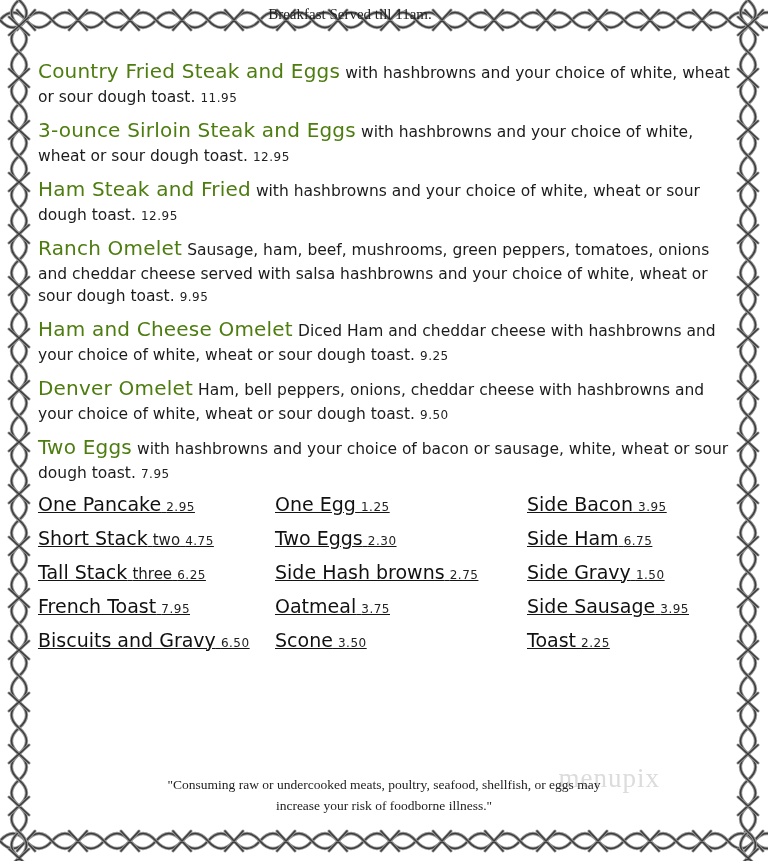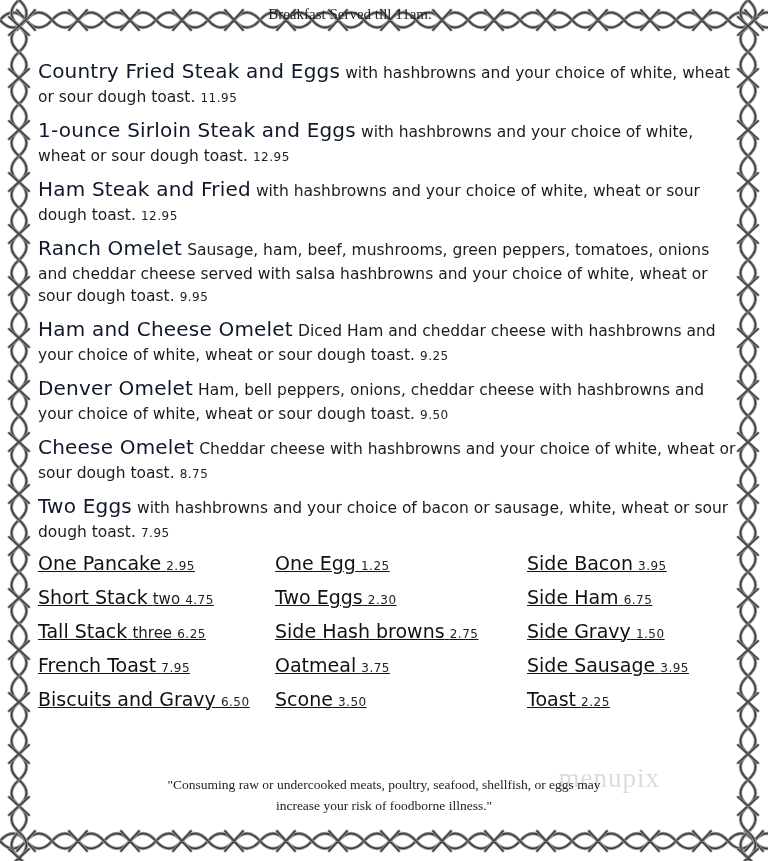--- a/index.html
+++ b/index.html
@@ -3,21 +3,21 @@
 <meta charset="utf-8">
 <style>
   html,body{margin:0;padding:0;background:#fff;}
   .page{position:relative;width:768px;height:861px;background:#fff;overflow:hidden;
         font-family:"DejaVu Sans",sans-serif;color:#151515;}
   #wire{position:absolute;top:0;left:0;pointer-events:none;}
   .title{position:absolute;top:6px;left:0;width:700px;text-align:center;
          font-family:"Liberation Serif",serif;font-size:15px;color:#222;}
   .content{position:absolute;left:38px;right:28px;top:58px;}
   .mi{margin:0 0 9px 0;line-height:1.38;}
-  .nm{font-size:20px;color:#0f172a;letter-spacing:.2px;}
+  .nm{font-size:20px;color:#4d7c0f;letter-spacing:.2px;}
   .ds{font-size:15.5px;color:#1c1c1c;}
   .pr{font-size:12px;color:#222;letter-spacing:.5px;}
   .cols{display:flex;margin-top:10px;}
   .col{display:flex;flex-direction:column;text-decoration:underline;}
   .col1{width:237px;}
   .col2{width:252px;}
   .col3{flex:1;}
   .ci{margin:0 0 12px 0;line-height:1.15;white-space:nowrap;}
   .nm2{font-size:19px;color:#111;}
   .ql{font-size:15px;color:#1c1c1c;}
@@ -62,21 +62,21 @@
 
   <div class="content">
 
     <p class="mi">
       <span class="nm">Country Fried Steak and Eggs</span>
       <span class="ds">with hashbrowns and your choice of white, wheat or sour dough toast.</span>
       <span class="pr">11.95</span>
     </p>
 
     <p class="mi">
-      <span class="nm">1-ounce Sirloin Steak and Eggs</span>
+      <span class="nm">3-ounce Sirloin Steak and Eggs</span>
       <span class="ds">with hashbrowns and your choice of white, wheat or sour dough toast.</span>
       <span class="pr">12.95</span>
     </p>
 
     <p class="mi">
       <span class="nm">Ham Steak and Fried</span>
       <span class="ds">with hashbrowns and your choice of white, wheat or sour dough toast.</span>
       <span class="pr">12.95</span>
     </p>
 
@@ -91,25 +91,20 @@
       <span class="ds">Diced Ham and cheddar cheese with hashbrowns and your choice of white, wheat or sour dough toast.</span>
       <span class="pr">9.25</span>
     </p>
 
     <p class="mi">
       <span class="nm">Denver Omelet</span>
       <span class="ds">Ham, bell peppers, onions, cheddar cheese with hashbrowns and your choice of white, wheat or sour dough toast.</span>
       <span class="pr">9.50</span>
     </p>
 
-    <p class="mi">
-      <span class="nm">Cheese Omelet</span>
-      <span class="ds">Cheddar cheese with hashbrowns and your choice of white, wheat or sour dough toast.</span>
-      <span class="pr">8.75</span>
-    </p>
 
 
     <p class="mi">
       <span class="nm">Two Eggs</span>
       <span class="ds">with hashbrowns and your choice of bacon or sausage, white, wheat or sour dough toast.</span>
       <span class="pr">7.95</span>
     </p>
 
     <div class="cols">
 

